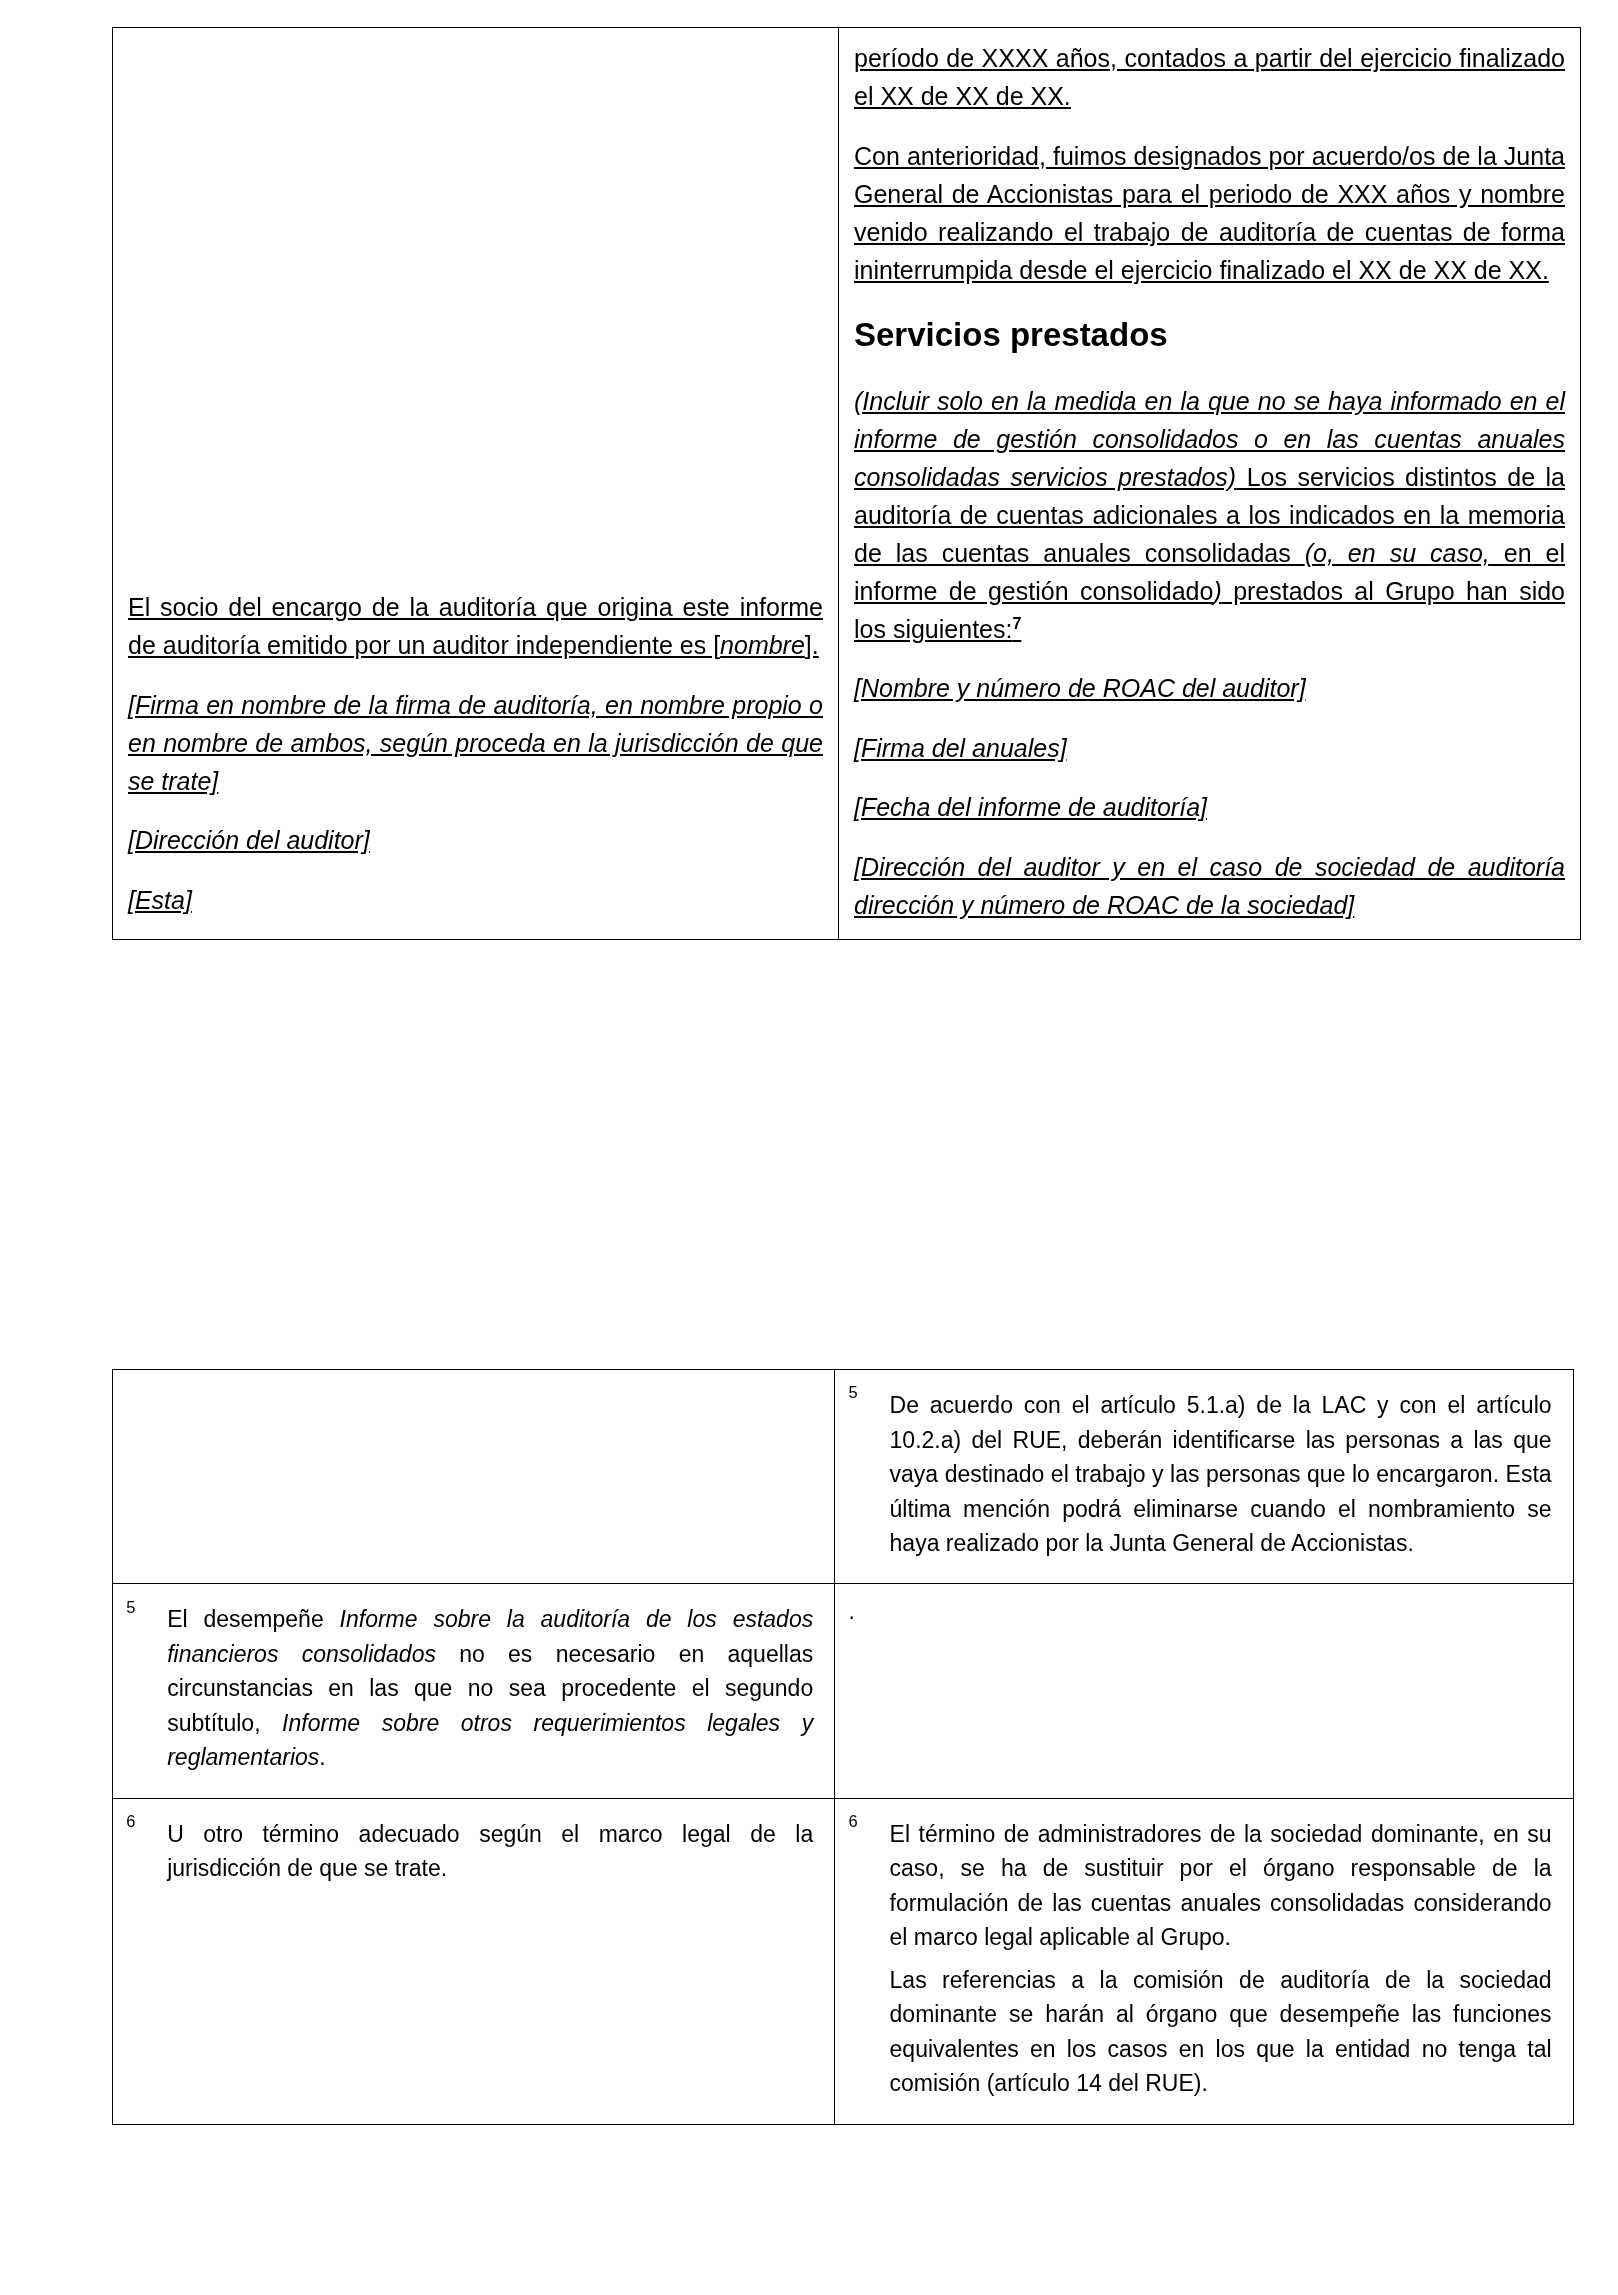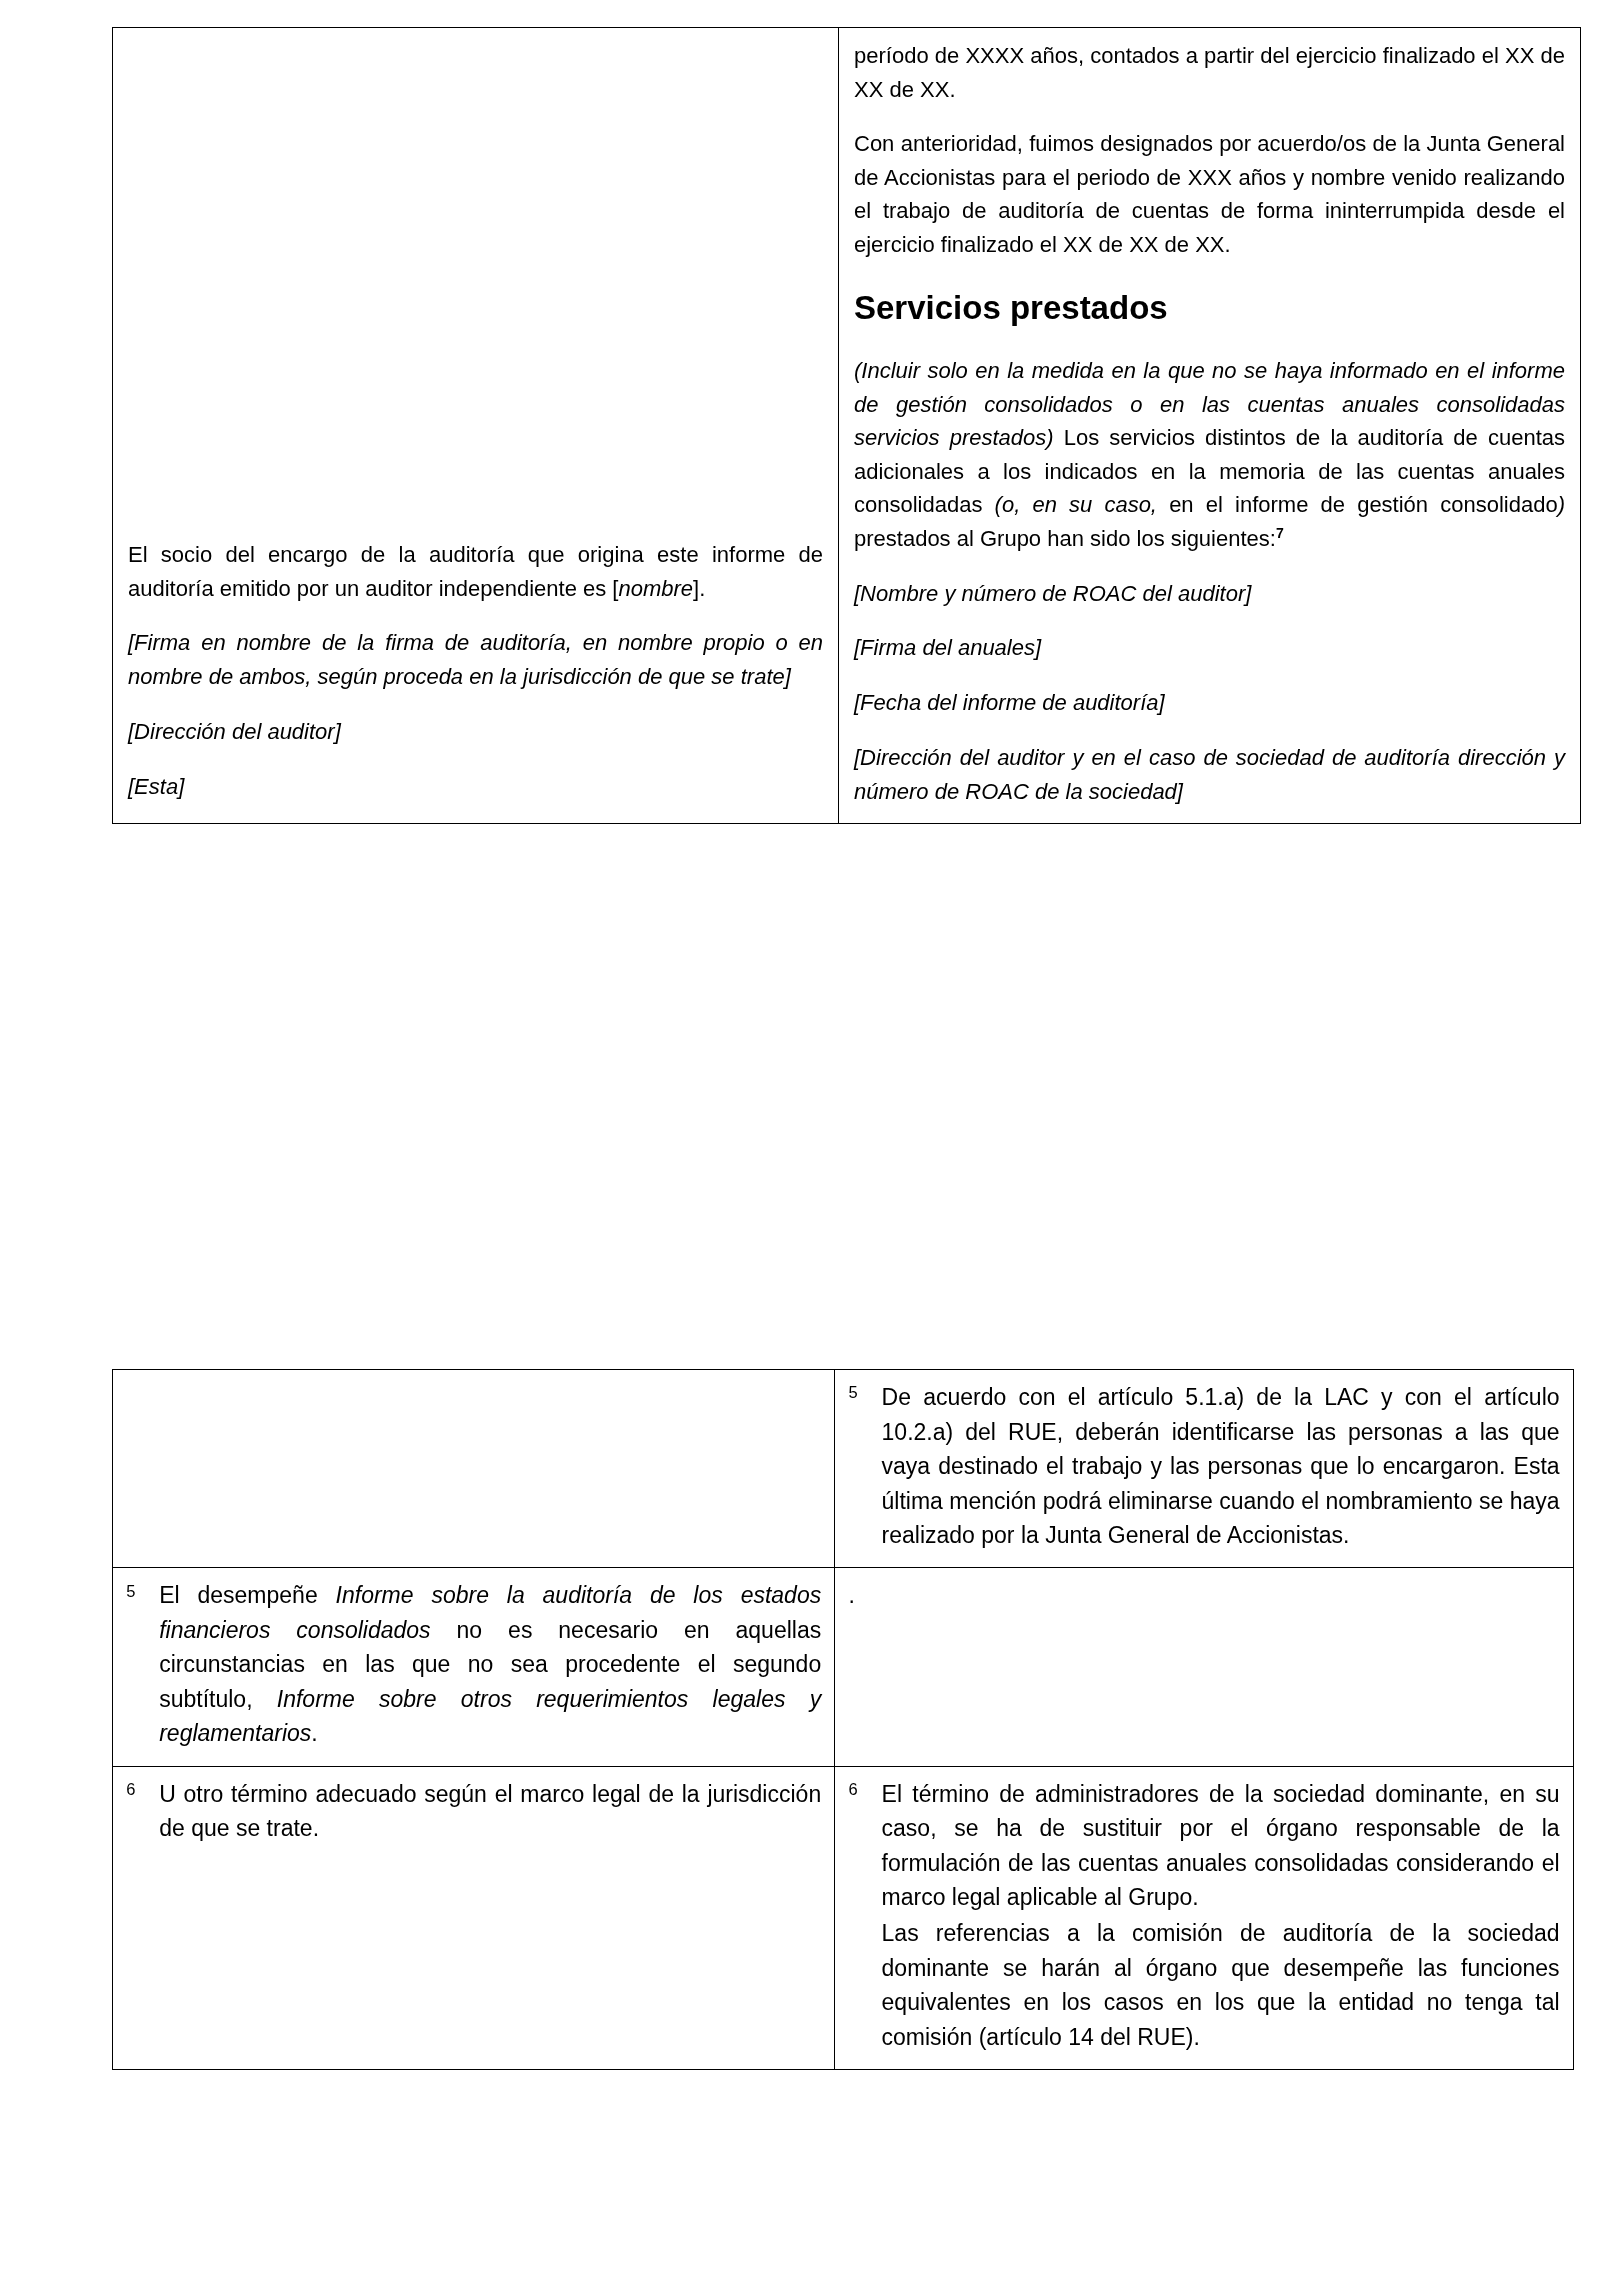--- a/index.html
+++ b/index.html
@@ -58,24 +58,25 @@
   }
   #table-footnotes td.col-left  { width: 695px; }
   #table-footnotes td.col-right { width: 711px; }
   #table-footnotes td {
     padding: 10px 13.2px 11.6px 13.2px;
   }
 
   
   p.para {
     margin: 0 0 21.5px 0;
-    font-size: 22px;
+    font-size: 25px;
     line-height: 1.52;
     text-align: justify;
     text-justify: inter-word;
+    text-decoration: underline;
   }
   p.para:last-child { margin-bottom: 0; }
 
   .italic { font-style: italic; }
   .bold   { font-weight: bold; }
 
   p.heading {
     margin: 0 0 21.5px 0;
     font-size: 33px;
     line-height: 1.52;
@@ -97,21 +98,21 @@
     text-align: left;
   }
   .fn-body {
     flex: 1 1 auto;
     font-size: 23px;
     line-height: 1.5;
     text-align: justify;
     text-justify: inter-word;
   }
   .fn-body p {
-    margin: 0;
+    margin: 8px;
   }
   .fn-body p + p { margin-top: 1.7px; }
 
   .sup {
     font-size: 0.64em;
     vertical-align: super;
     line-height: 0;
     font-weight: bold;
   }
 

